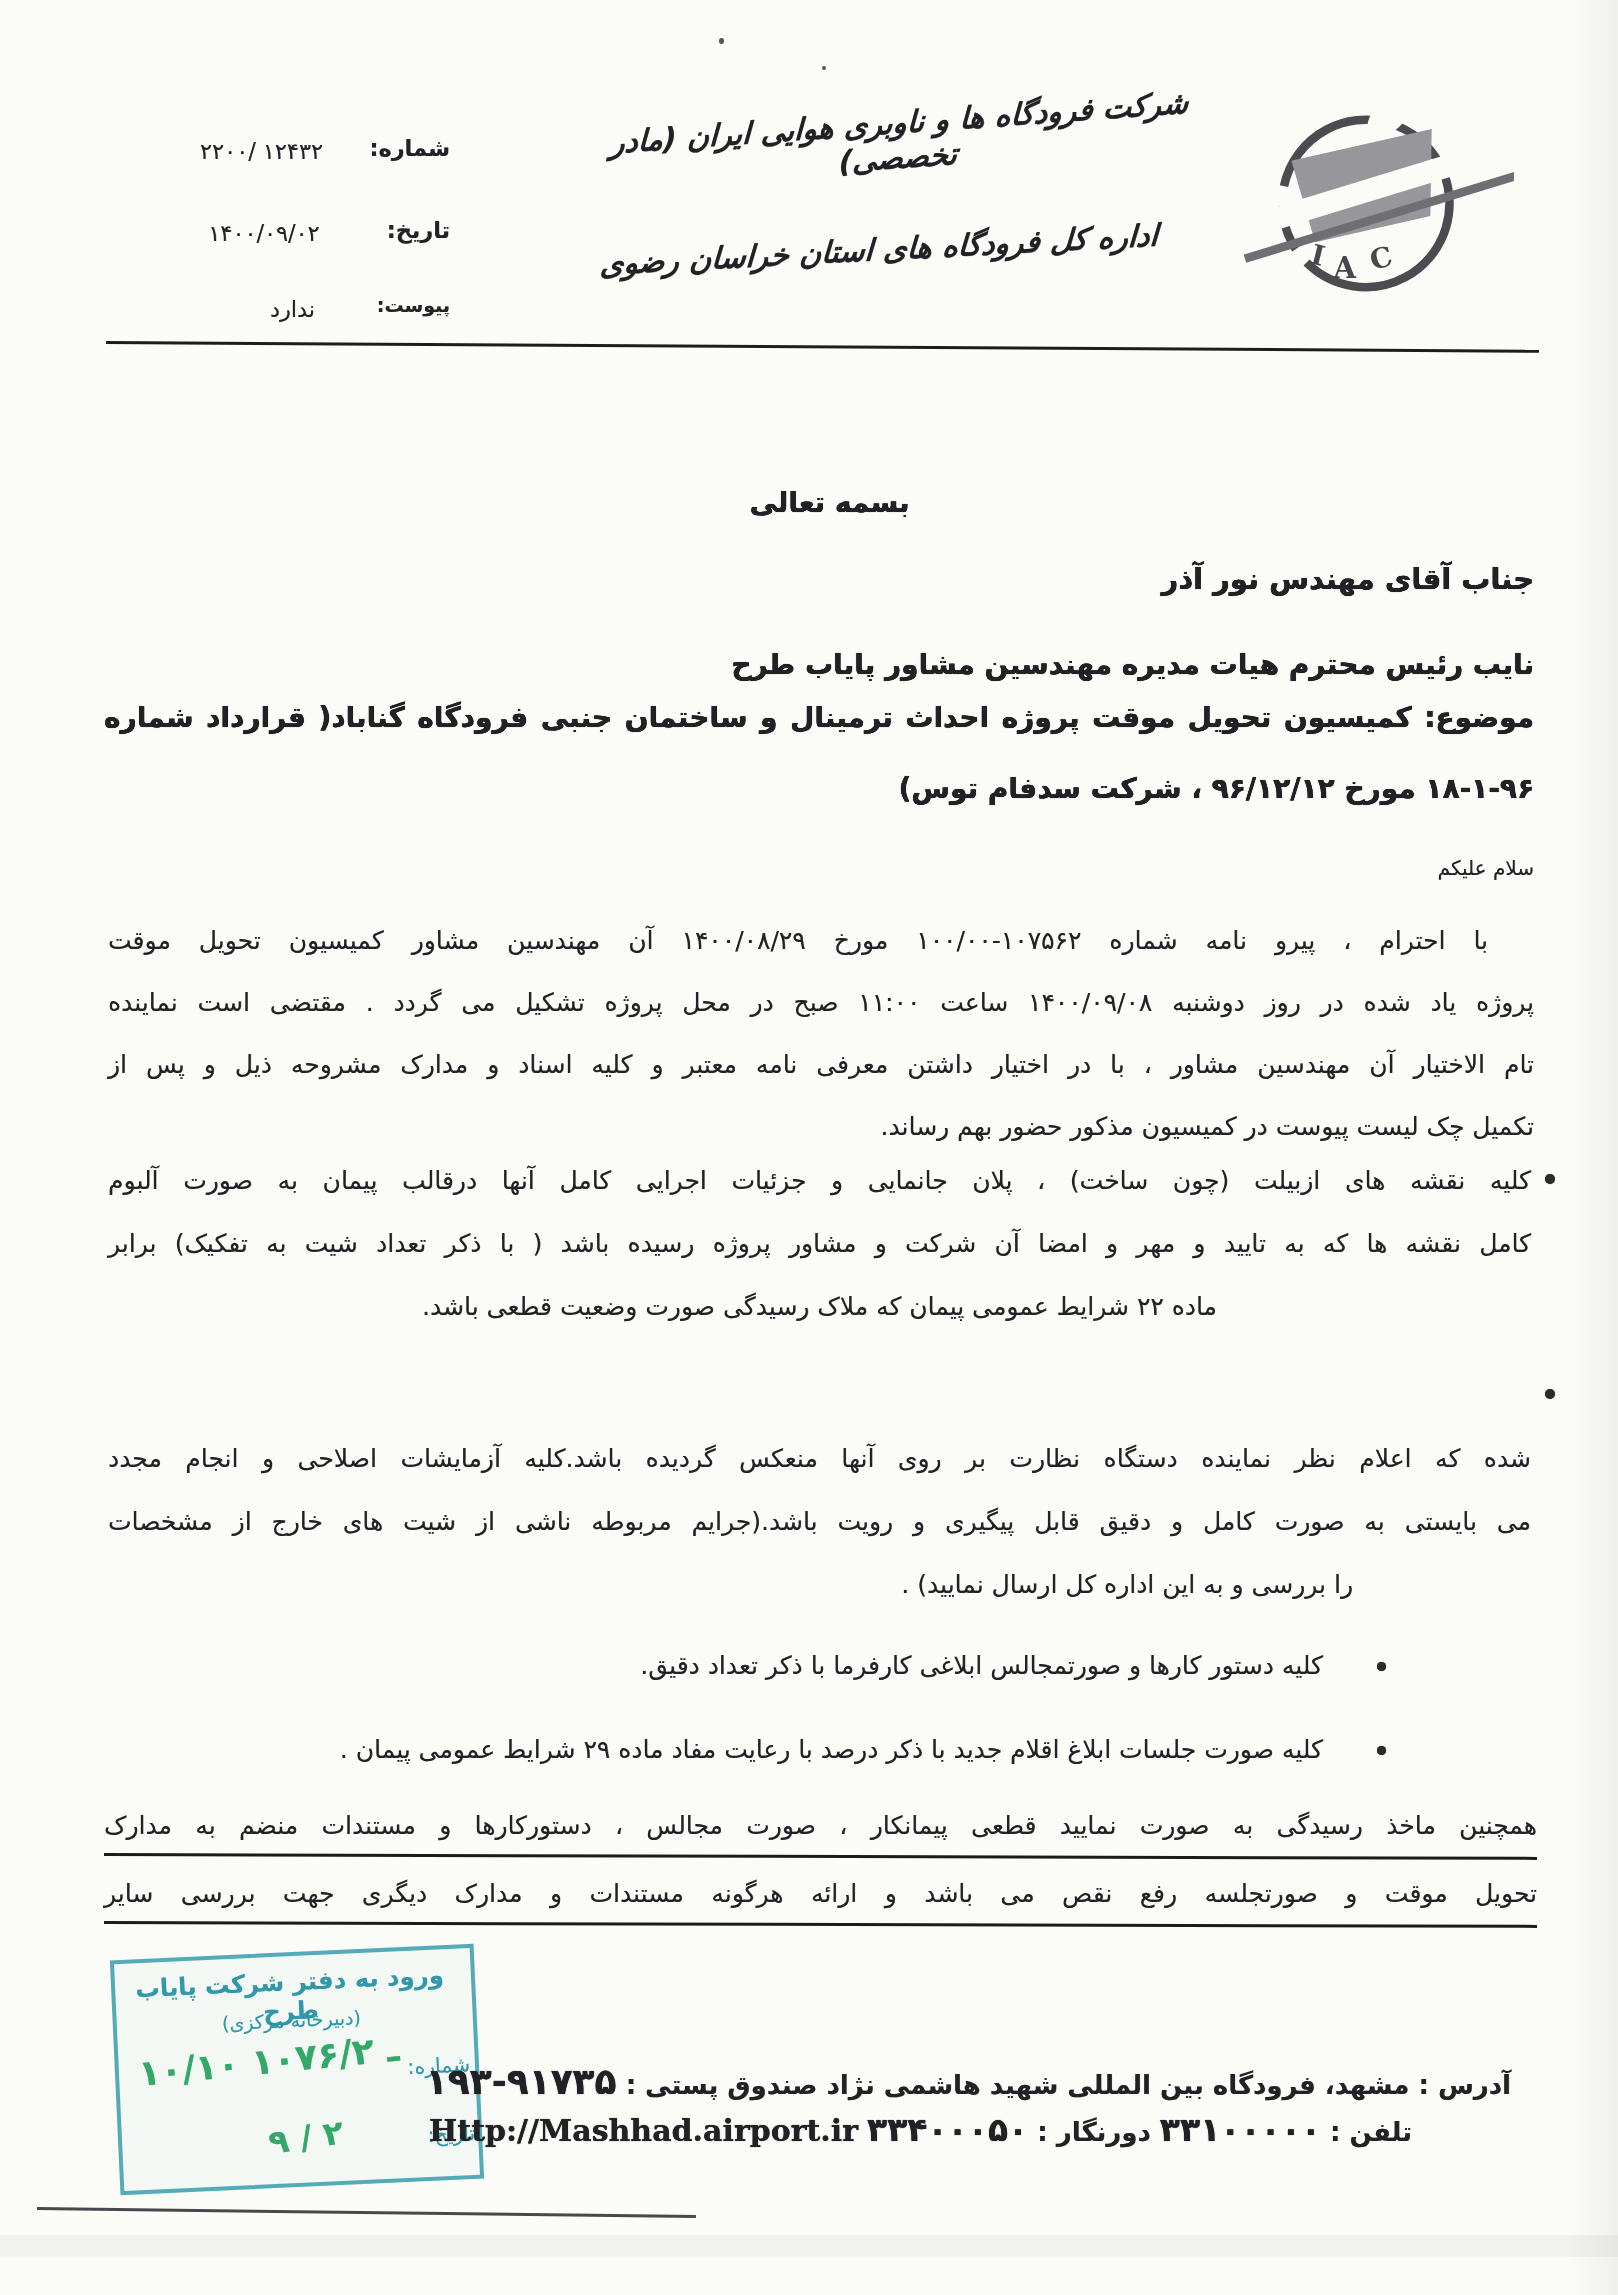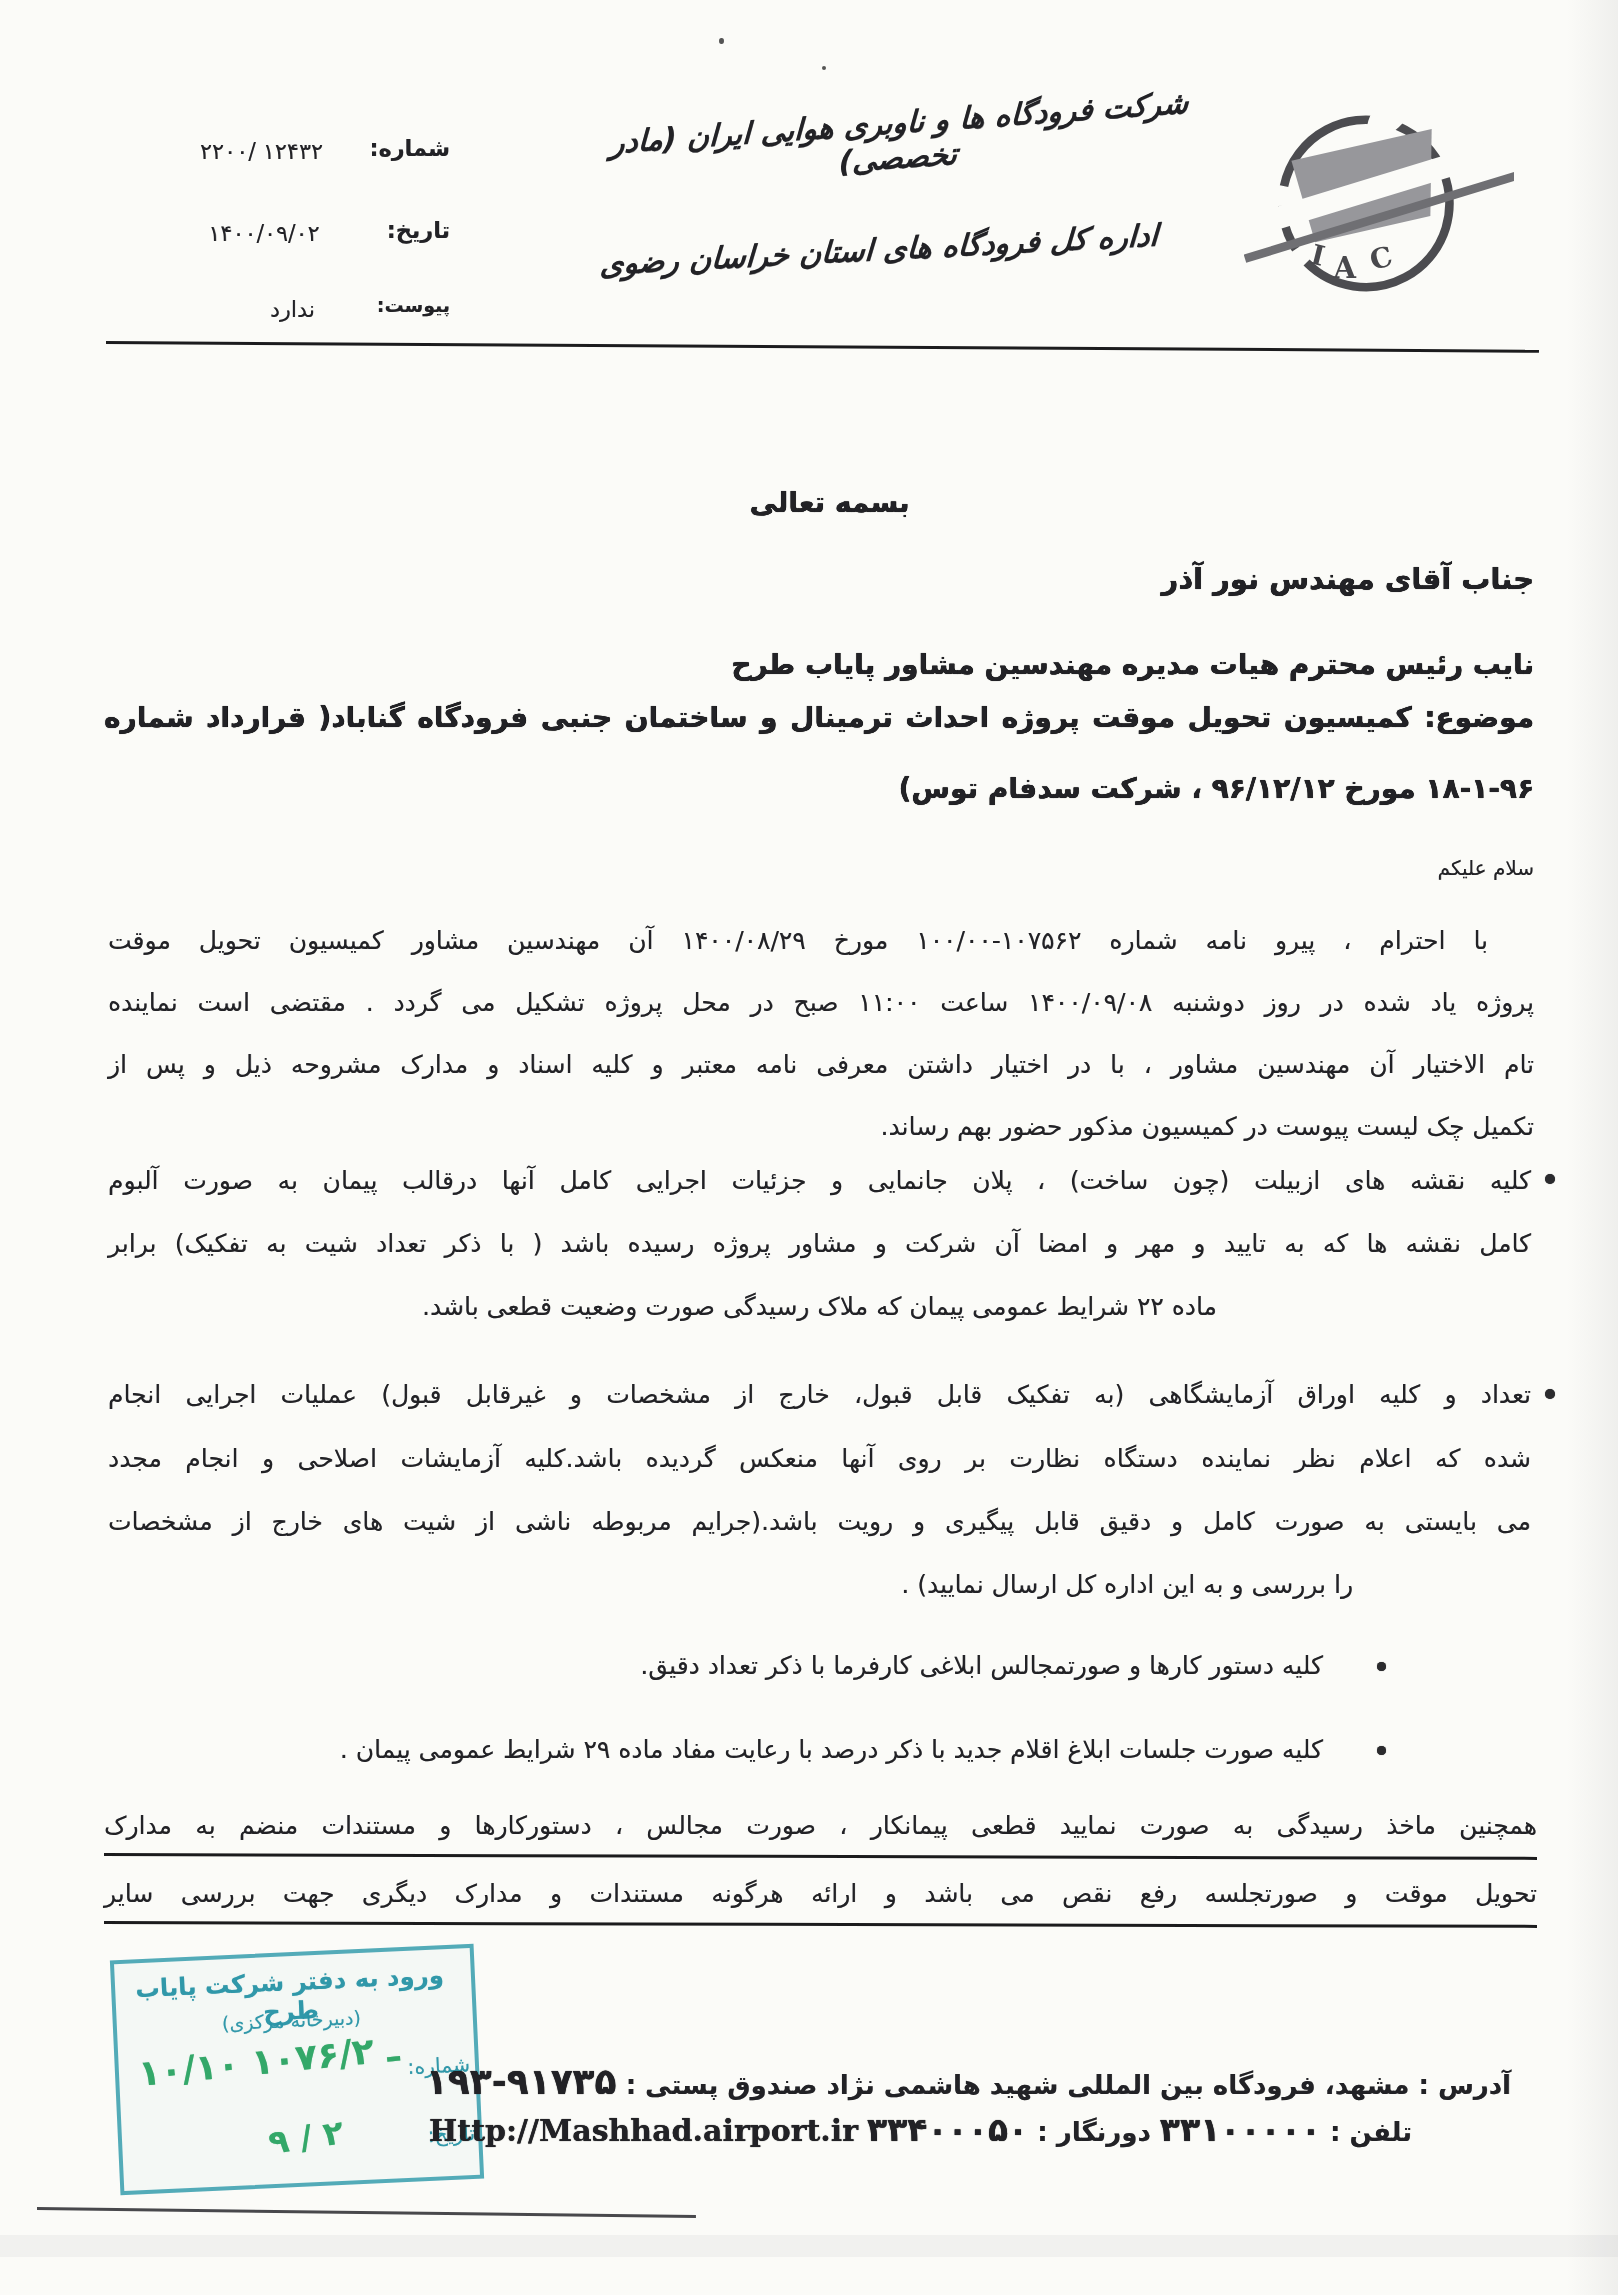--- a/index.html
+++ b/index.html
@@ -77,21 +77,20 @@
   <div class="abs ink bl just" style="left:109px;top:982px;width:1426px;">پروژه یاد شده در روز دوشنبه ۱۴۰۰/۰۹/۰۸ ساعت ۱۱:۰۰ صبح در محل پروژه تشکیل می گردد . مقتضی است نماینده</div>
   <div class="abs ink bl just" style="left:109px;top:1044px;width:1426px;">تام الاختیار آن مهندسین مشاور ، با در اختیار داشتن معرفی نامه معتبر و کلیه اسناد و مدارک مشروحه ذیل و پس از</div>
   <div class="abs ink bl ra" style="left:109px;top:1106px;width:1426px;">تکمیل چک لیست پیوست در کمیسیون مذکور حضور بهم رساند.</div>
 
   <div class="abs dot" style="left:1546px;top:1174px;width:10px;height:10px;"></div>
   <div class="abs ink bl just" style="left:109px;top:1160px;width:1423px;">کلیه نقشه های ازبیلت (چون ساخت) ، پلان جانمایی و جزئیات اجرایی کامل آنها درقالب پیمان به صورت آلبوم</div>
   <div class="abs ink bl just" style="left:109px;top:1223px;width:1423px;">کامل نقشه ها که به تایید و مهر و امضا آن شرکت و مشاور پروژه رسیده باشد ( با ذکر تعداد شیت به تفکیک) برابر</div>
   <div class="abs ink bl ra" style="left:109px;top:1286px;width:1423px;text-align:center;">ماده ۲۲ شرایط عمومی پیمان که ملاک رسیدگی صورت وضعیت قطعی باشد.</div>
 
   <div class="abs dot" style="left:1546px;top:1389px;width:10px;height:10px;"></div>
-  <div class="abs ink bl just" style="left:109px;top:1374px;width:1423px;">تعداد و کلیه اوراق آزمایشگاهی (به تفکیک قابل قبول، خارج از مشخصات و غیرقابل قبول) عملیات اجرایی انجام</div>
   <div class="abs ink bl just" style="left:109px;top:1438px;width:1423px;">شده که اعلام نظر نماینده دستگاه نظارت بر روی آنها منعکس گردیده باشد.کلیه آزمایشات اصلاحی و انجام مجدد</div>
   <div class="abs ink bl just" style="left:109px;top:1501px;width:1423px;">می بایستی به صورت کامل و دقیق قابل پیگیری و رویت باشد.(جرایم مربوطه ناشی از شیت های خارج از مشخصات</div>
   <div class="abs ink bl ra" style="left:109px;top:1564px;width:1245px;">را بررسی و به این اداره کل ارسال نمایید) .</div>
 
   <div class="abs dot" style="left:1378px;top:1662px;width:8.6px;height:8.6px;"></div>
   <div class="abs ink bl ra" style="left:461px;top:1645px;width:863px;">کلیه دستور کارها و صورتمجالس ابلاغی کارفرما با ذکر تعداد دقیق.</div>
 
   <div class="abs dot" style="left:1378px;top:1746px;width:8.6px;height:8.6px;"></div>
   <div class="abs ink bl ra" style="left:369px;top:1729px;width:955px;">کلیه صورت جلسات ابلاغ اقلام جدید با ذکر درصد با رعایت مفاد ماده ۲۹ شرایط عمومی پیمان .</div>
 

